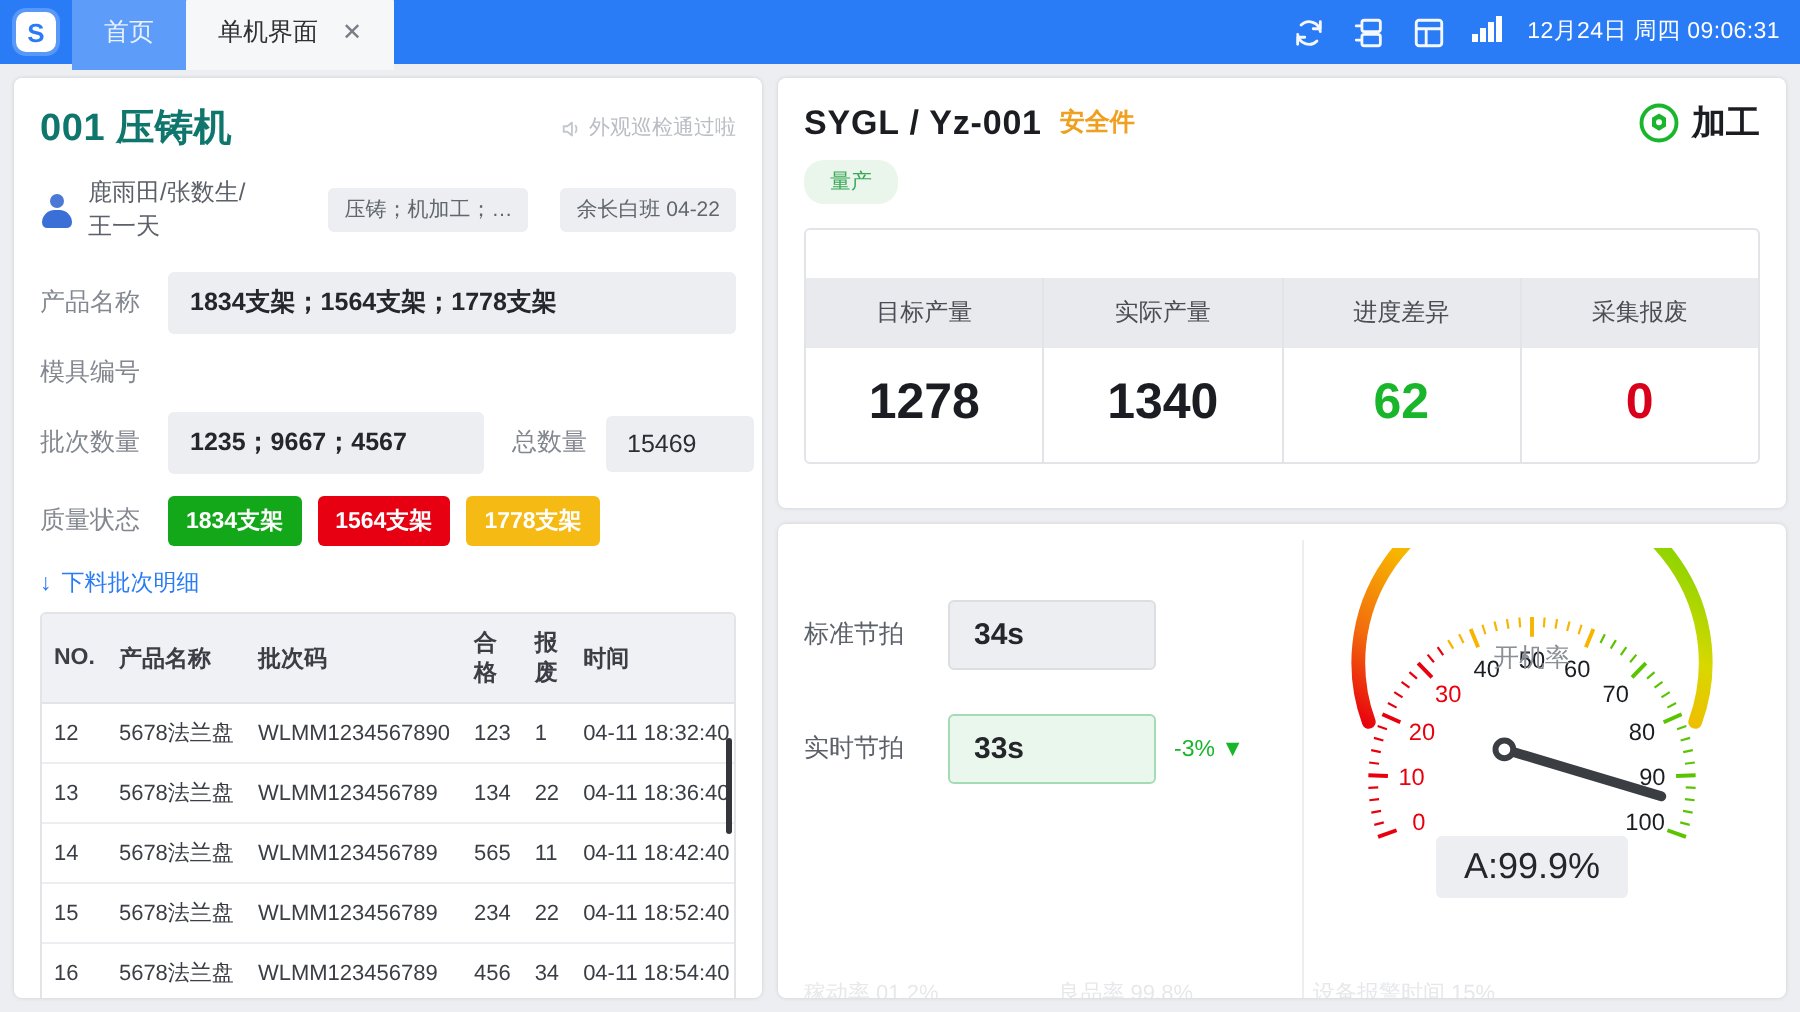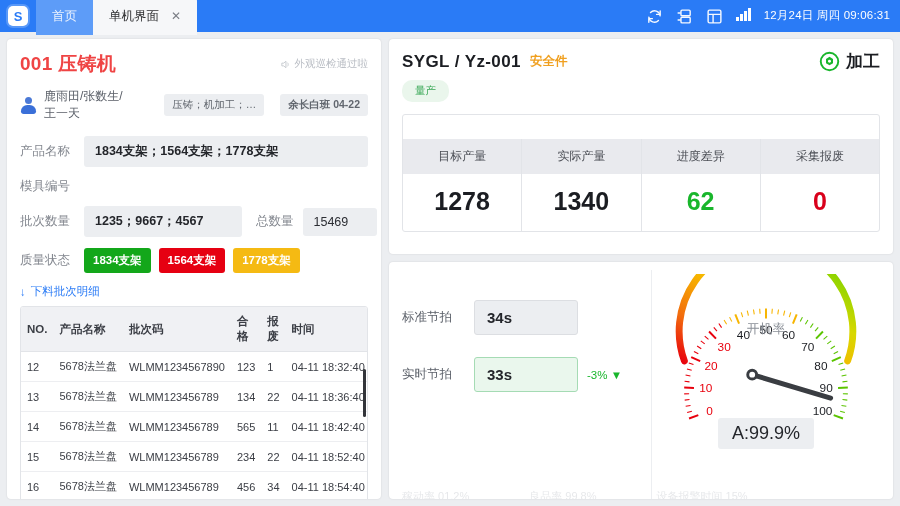--- a/index.html
+++ b/index.html
@@ -43,36 +43,36 @@
 
   
   .body-wrap { display: flex; height: 474px; padding: 7px; gap: 8px; }
   .col-left { width: 374px; display: flex; flex-direction: column; }
   .col-right { flex: 1; display: flex; flex-direction: column; gap: 8px; }
   .card { background: #ffffff; border-radius: 4px; box-shadow: 0 0 2px rgba(0,0,0,.13); }
 
   
   .left-card { flex: 1; padding: 12px 13px 0 13px; overflow: hidden; position: relative; }
   .lc-head { display: flex; align-items: flex-start; }
-  .machine-title { font-size: 19px; font-weight: bold; color: #ef4444; letter-spacing: .3px; }
+  .machine-title { font-size: 19px; font-weight: bold; color: #0f766e; letter-spacing: .3px; }
   .notice { margin-left: auto; display: flex; align-items: center; gap: 4px;
     font-size: 10.5px; color: #b9bdc4; padding-top: 6px; }
   .op-row { display: flex; align-items: center; margin-top: 11px; gap: 7px; }
   .avatar { width: 17px; height: 17px; position: relative; flex: none; }
   .avatar::before { content:""; position:absolute; left:5px; top:0; width:7px; height:7px;
      border-radius:50%; background:#4b79d6; }
   .avatar::after { content:""; position:absolute; left:1px; top:8px; width:15px; height:9px;
      border-radius:7px 7px 3px 3px; background:#3a6fd8; }
   .op-names { font-size: 12px; color: #5b6069; }
   .pill {
     background: #eceef1; color: #61666e; font-size: 10.5px;
     padding: 4px 8px; border-radius: 3px; white-space: nowrap;
   }
   .pill.m1 { margin-left: 26px; }
-  .pill.m2 { margin-left: 9px; font-weight: bold; }
+  .pill.m2 { margin-left: 9px; }
 
   .form { margin-top: 14px; }
   .frow { display: flex; align-items: center; margin-bottom: 11px; }
   .flabel { width: 64px; font-size: 12.5px; color: #83878f; flex: none; }
   .fval {
     background: #eceef1; border-radius: 3px; padding: 7px 11px;
     font-size: 12.5px; color: #24262b; font-weight: bold; flex: 1;
   }
   .fval.short { flex: none; width: 158px; }
   .fval.tiny { flex: none; width: 74px; font-weight: normal; color: #2b2d33; }

